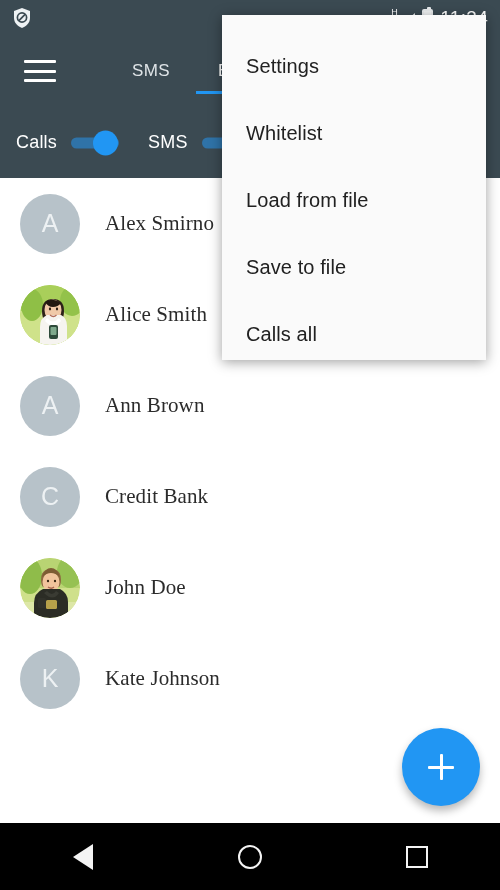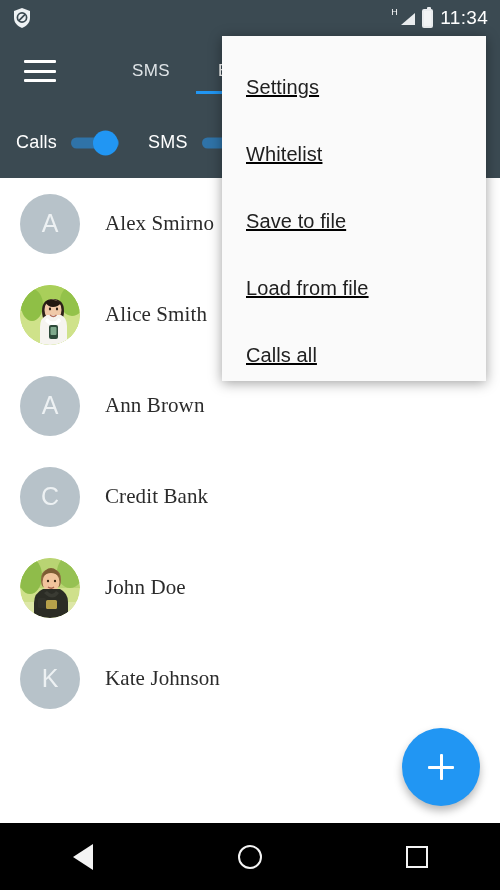--- a/index.html
+++ b/index.html
@@ -165,27 +165,26 @@
   }
   #fab .plus-h, #fab .plus-v {
     position:absolute; background:#ffffff; border-radius:1px;
   }
   #fab .plus-h { width:26px; height:3px; }
   #fab .plus-v { width:3px; height:26px; }
 
   
   #overflow-menu {
     position:absolute;
-    left:222px; top:36px;
+    left:222px; top:15px;
     width:264px; height:345px;
     background:#fafafa;
     box-shadow:0 2px 12px rgba(0,0,0,.38);
     z-index:40;
     padding-top:18px;
-    text-decoration:underline;
   }
   .menu-item {
     height:67px;
     display:flex; align-items:center;
     padding-left:24px;
     font-size:20px; color:#212121;
     letter-spacing:.1px;
     cursor:pointer;
   }
 
@@ -364,22 +363,22 @@
   </div>
 
   <div id="fab">
     <span class="plus-h"></span>
     <span class="plus-v"></span>
   </div>
 
   <div id="overflow-menu">
     <div class="menu-item">Settings</div>
     <div class="menu-item">Whitelist</div>
+    <div class="menu-item">Load from file</div>
     <div class="menu-item">Save to file</div>
-    <div class="menu-item">Load from file</div>
     <div class="menu-item">Calls all</div>
   </div>
 
   <div id="nav-bar">
     <div class="nav-btn">
       <span class="nav-back"></span>
     </div>
     <div class="nav-btn">
       <span class="nav-home"></span>
     </div>

